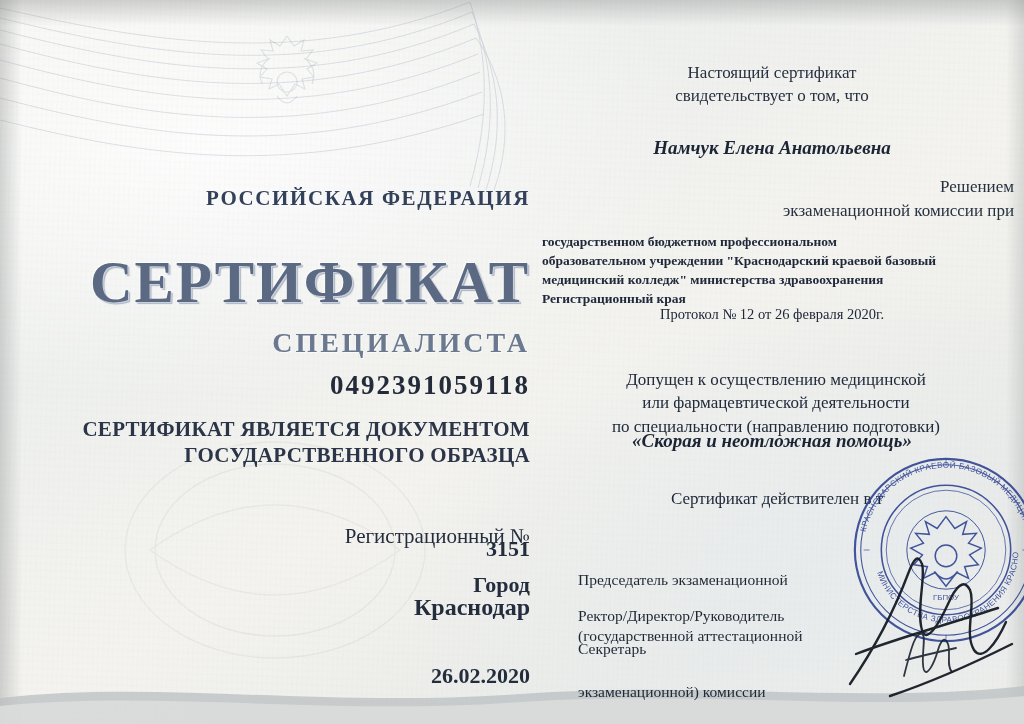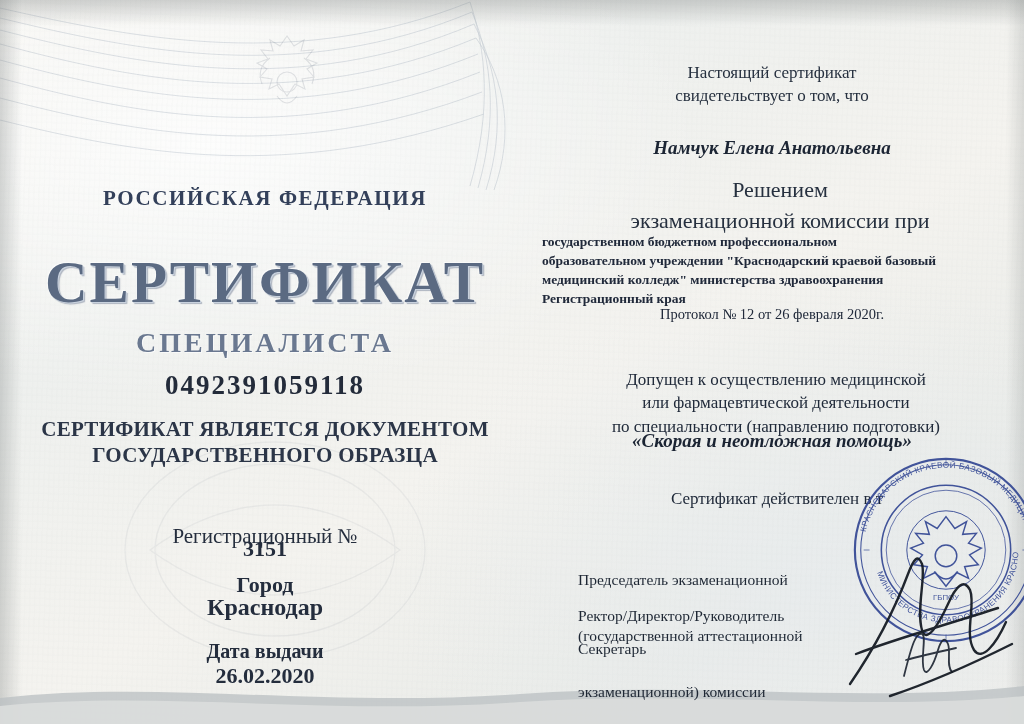--- a/index.html
+++ b/index.html
@@ -74,21 +74,21 @@
     left: 110px; top: 430px;
     width: 330px; height: 240px;
     opacity: 0.07;
   }
 
   
   .left-col {
     position: absolute;
     left: 0; top: 0;
     width: 530px; height: 724px;
-    text-align: center;
+    text-align: right;
     color: #2f3b4d;
   }
   .rf-line {
     position: absolute;
     top: 186px; left: 0; right: 0;
     font-size: 21px;
     letter-spacing: 1.6px;
     font-weight: 700;
     color: #33405a;
   }
@@ -184,21 +184,21 @@
     position: absolute; top: 62px; left: 0; right: 10px;
     font-size: 17px; line-height: 1.35; color: #26303f;
   }
   .r-name {
     position: absolute; top: 137px; left: 0; right: 10px;
     font-size: 19px; font-weight: 700; font-style: italic;
     color: #1c2534;
   }
   .r-decision {
     position: absolute; top: 175px; left: 16px; right: 10px;
-    font-size: 22px; line-height: 1.4; color: #26303f;
+    font-size: 17px; line-height: 1.4; color: #26303f; text-align: right;
   }
   .r-org {
     position: absolute; top: 232px; left: 12px; right: 10px;
     font-size: 13.5px; line-height: 1.42; font-weight: 700;
     color: #20293a; text-align: left;
   }
   .r-protocol {
     position: absolute; top: 306px; left: 0; right: 10px;
     font-size: 14.5px; color: #20293a; text-align: center;
   }
@@ -303,21 +303,20 @@
     <div class="subtitle">СПЕЦИАЛИСТА</div>
     <div class="serial">0492391059118</div>
     <div class="doc-note">
       <span>СЕРТИФИКАТ ЯВЛЯЕТСЯ ДОКУМЕНТОМ</span><br>
       <span>ГОСУДАРСТВЕННОГО ОБРАЗЦА</span>
     </div>
     <div class="reg-label">Регистрационный №</div>
     <div class="reg-number">3151</div>
     <div class="city-label">Город</div>
     <div class="city-name">Краснодар</div>
-    <div class="date-label">Дата выдачи</div>
     <div class="date-value">26.02.2020</div>
   </div>
 
   <div class="right-col">
 
     <div class="r-line1 r-center">
       <span>Настоящий сертификат</span><br>
       <span>свидетельствует о том, что</span>
     </div>
 

